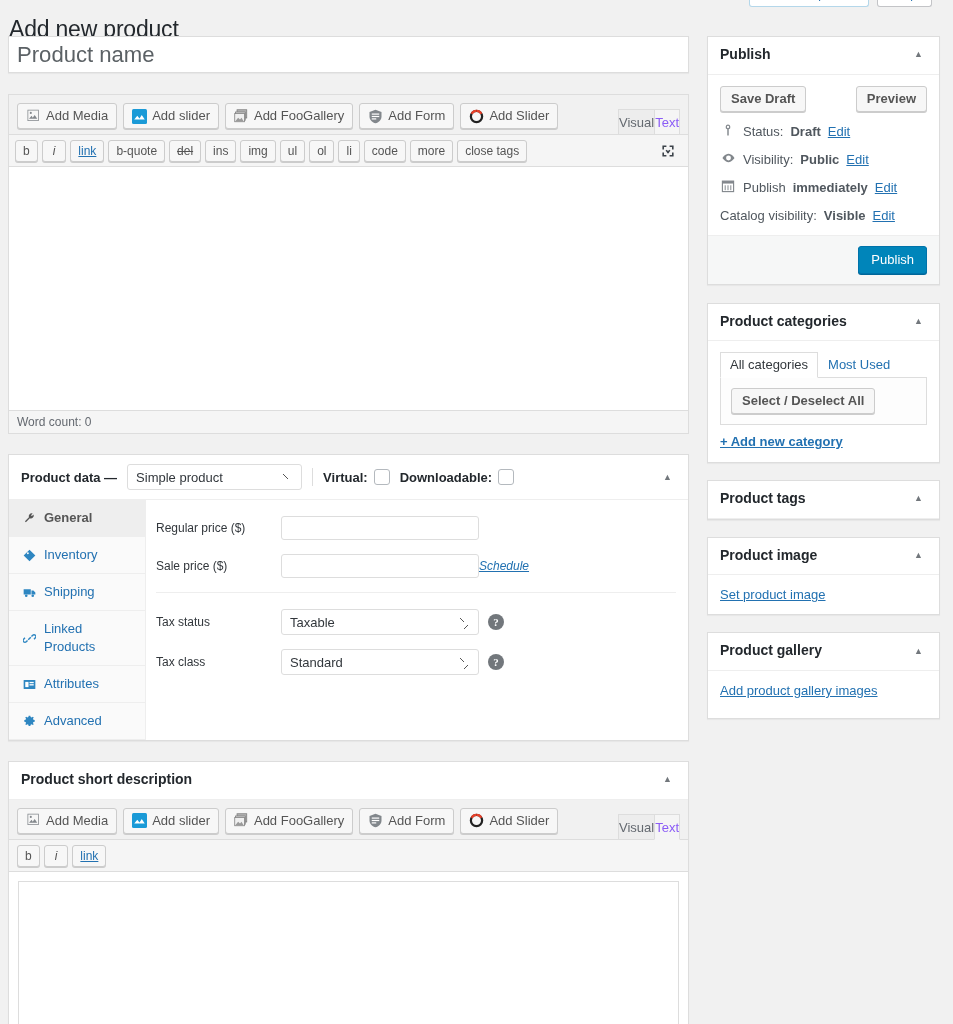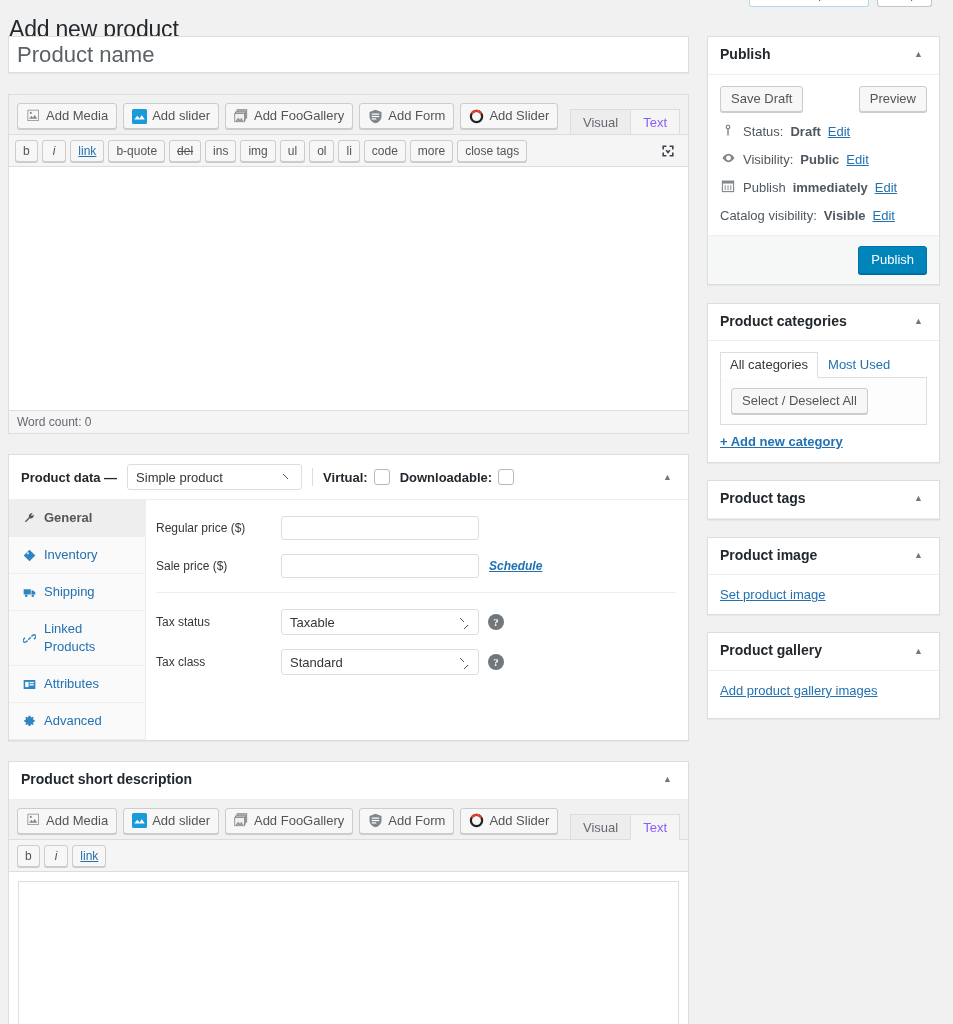--- a/index.html
+++ b/index.html
@@ -51,21 +51,21 @@
     padding:8px 8px 5px 8px; display:flex; align-items:flex-start; gap:6px;
   }
   .btn {
     display:inline-flex; align-items:center; gap:5px;
     background:#f7f7f7; border:1px solid #ccc; border-radius:3px;
     color:#555; font-size:13px; line-height:20px; height:26px;
     padding:0 8px; box-shadow:0 1px 0 #ccc; white-space:nowrap; cursor:pointer;
   }
   .etabs { position:absolute; right:8px; bottom:-1px; display:flex; }
   .etab {
-    font-size:13px; line-height:19px; padding:3px 12px 4px; margin-left:-1px;
+    font-size:13px; line-height:19px; padding:3px 0 4px; margin-left:-1px;
     border:1px solid #ddd; background:#ededed; color:#646970; cursor:pointer;
     height:26px;
   }
   .etab.active { background:#f5f5f5; border-bottom-color:#f5f5f5; color:#8b5cf6; }
   .qt-row {
     background:#f5f5f5; border:1px solid #ddd; border-bottom:none;
     padding:5px 6px 4px 6px; display:flex; gap:4px; align-items:center; position:relative;
   }
   .qt {
     background:#f7f7f7; border:1px solid #ccc; border-radius:3px;
@@ -135,21 +135,21 @@
   }
   .pd-tab.active { background:#eee; color:#555; font-weight:bold; }
   .pd-panel { flex:1; padding:16px 12px 12px 10px; background:#fff; }
   .field-row { display:flex; align-items:center; margin-bottom:14px; }
   .field-row.sep { border-top:1px solid #eee; padding-top:16px; margin-top:6px; }
   .field-label { width:125px; font-size:12px; color:#32373c; }
   input.wctext {
     height:24px; border:1px solid #ddd; border-radius:3px; padding:0 8px;
     font-size:13px; width:198px; background:#fff; color:#32373c; outline:none;
   }
-  .schedule-link { margin-left:10px; font-size:12px; color:#2271b1; font-style:italic; text-decoration:underline; cursor:pointer;font-weight:bold; }
+  .schedule-link { margin-left:0; font-size:12px; color:#2271b1; font-style:italic; text-decoration:underline; cursor:pointer; }
   .help-tip {
     display:inline-block; width:16px; height:16px; border-radius:50%;
     background:#72777c; color:#fff; font-size:11px; font-weight:bold;
     text-align:center; line-height:16px; margin-left:9px; cursor:help;
     font-family:"Liberation Serif", serif;
   }
 
   
   .sd-media { background:#f1f1f1; padding:8px 8px 5px 8px; position:relative; display:flex; gap:6px; border-bottom:1px solid #ddd; }
   .sd-qt { background:#f5f5f5; border-bottom:1px solid #ddd; padding:5px 8px 4px; display:flex; gap:4px; }
@@ -162,21 +162,21 @@
   
   .side-box { background:#fff; border:1px solid #ddd; box-shadow:0 1px 1px rgba(0,0,0,.04); margin-bottom:17px; }
   .side-head {
     display:flex; align-items:center; justify-content:space-between;
     padding:8px 12px 9px; border-bottom:1px solid #eee;
   }
   .side-body { padding:10px 12px 12px; }
   .sub-btn {
     background:#f7f7f7; border:1px solid #ccc; border-radius:3px; color:#555;
     font-size:13px; line-height:24px; height:26px; padding:0 10px;
-    box-shadow:0 1px 0 #ccc; cursor:pointer;
+    box-shadow:0 1px 0 #ccc; cursor:pointer;font-weight:bold;
   }
   .misc-row { display:flex; align-items:center; gap:7px; margin-top:11px; font-size:13px; color:#50575e; }
   .misc-ico { width:16px; color:#82878c; display:inline-block; text-align:center; font-size:13px; }
   .lnk { color:#2271b1; text-decoration:underline; cursor:pointer; }
   .pub-footer {
     border-top:1px solid #eee; background:#f6f7f7; padding:10px 12px;
     display:flex; justify-content:flex-end;
   }
   .btn-primary {
     background:#0085ba; border:1px solid #0073aa; border-radius:3px; color:#fff;

